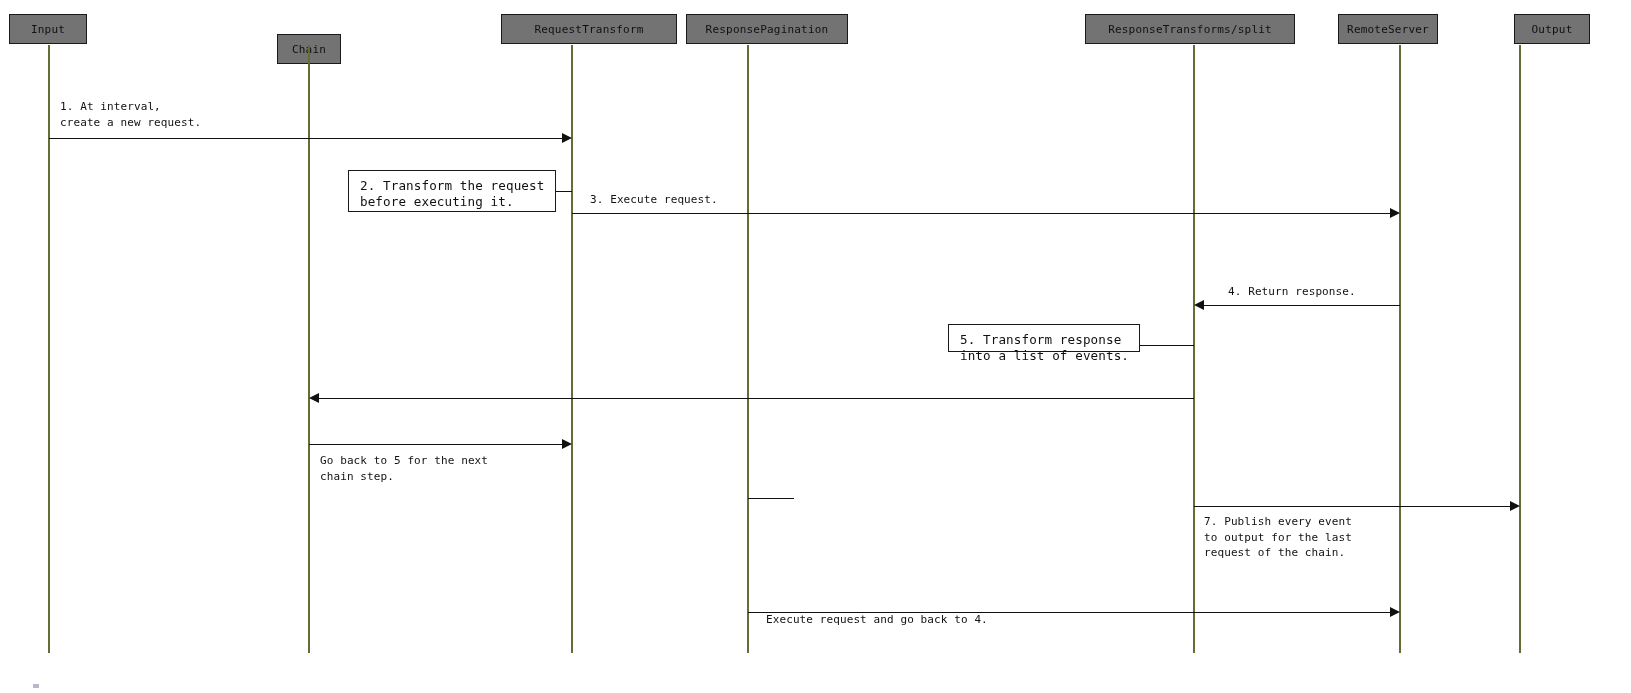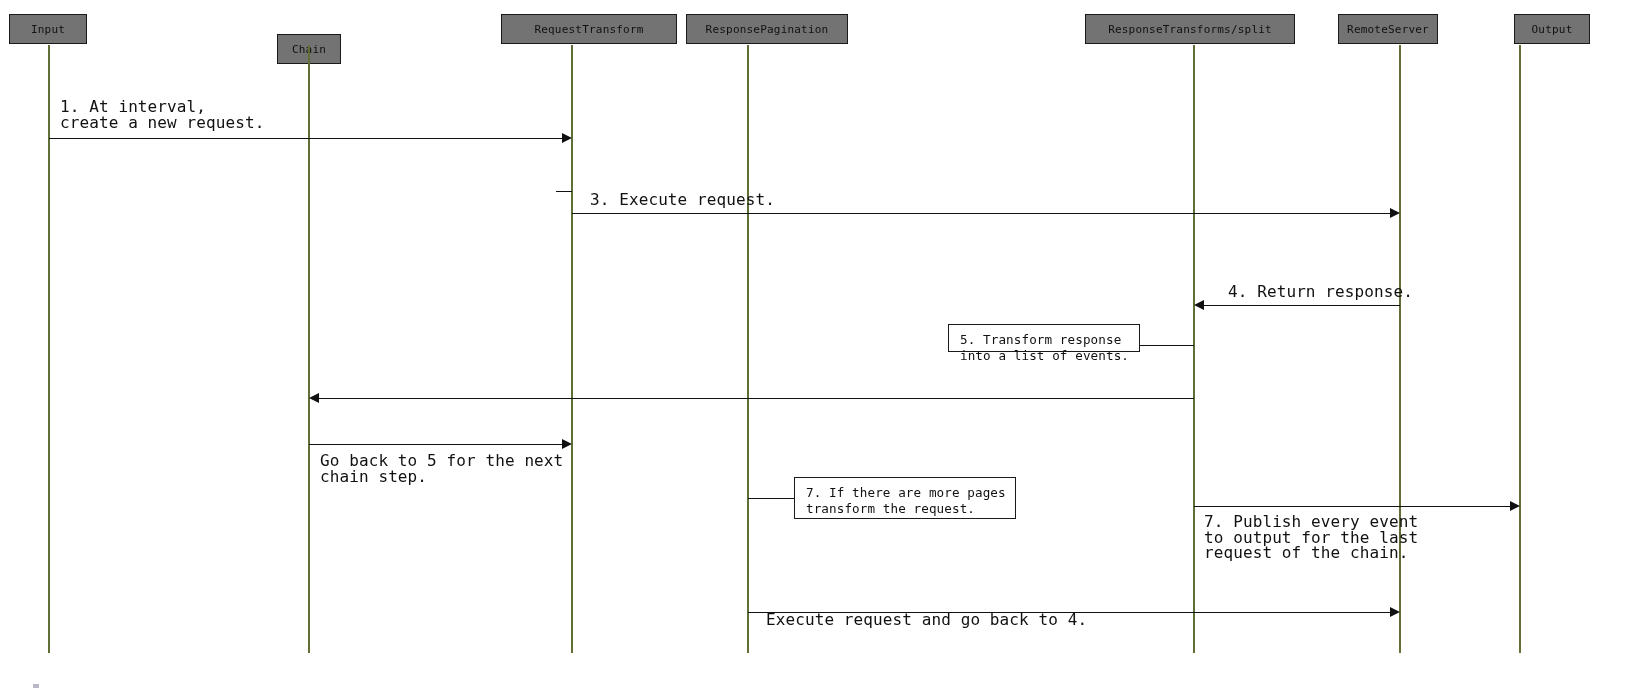--- a/index.html
+++ b/index.html
@@ -56,21 +56,21 @@
   }
   .arrow-head.right {
     border-left: 10px solid #111111;
   }
   .arrow-head.left {
     border-right: 10px solid #111111;
   }
   
   .msg-label {
     position: absolute;
-    font-size: 16px;
+    font-size: 11px;
     line-height: 15.6px;
     color: #111111;
     white-space: pre;
     letter-spacing: 0.1px;
   }
   
   .note-box {
     position: absolute;
     box-sizing: border-box;
     border: 1.3px solid #1a1a1a;
@@ -127,20 +127,22 @@
   <div class="lifeline" style="left:1193px; height:608px;"></div>
   <div class="lifeline" style="left:1399px; height:608px;"></div>
   <div class="lifeline" style="left:1519px; height:608px;"></div>
 
   <div class="msg-label" style="left:60px; top:99px;">1. At interval,
 create a new request.</div>
   <div class="msg-line" style="left:49px; top:138px; width:514px;"></div>
   <div class="arrow-head right" style="left:562px; top:133px;"></div>
 
   <div class="note-stub" style="left:556px; top:191px; width:16px;"></div>
+  <div class="note-box" style="left:348px; top:170px; width:208px; height:42px;">2. Transform the request
+before executing it.</div>
 
   <div class="msg-label" style="left:590px; top:192px;">3. Execute request.</div>
   <div class="msg-line" style="left:572px; top:213px; width:819px;"></div>
   <div class="arrow-head right" style="left:1390px; top:208px;"></div>
 
   <div class="msg-label" style="left:1228px; top:284px;">4. Return response.</div>
   <div class="msg-line" style="left:1203px; top:305px; width:197px;"></div>
   <div class="arrow-head left" style="left:1194px; top:300px;"></div>
 
   <div class="note-stub" style="left:1140px; top:345px; width:54px;"></div>
@@ -149,22 +151,20 @@
 
   <div class="msg-line" style="left:318px; top:398px; width:876px;"></div>
   <div class="arrow-head left" style="left:309px; top:393px;"></div>
 
   <div class="msg-line" style="left:309px; top:444px; width:254px;"></div>
   <div class="arrow-head right" style="left:562px; top:439px;"></div>
   <div class="msg-label" style="left:320px; top:453px;">Go back to 5 for the next
 chain step.</div>
 
   <div class="note-stub" style="left:748px; top:498px; width:46px;"></div>
-  <div class="note-box" style="left:794px; top:477px; width:222px; height:42px;">7. If there are more pages
-transform the request.</div>
 
   <div class="msg-line" style="left:1194px; top:506px; width:317px;"></div>
   <div class="arrow-head right" style="left:1510px; top:501px;"></div>
   <div class="msg-label" style="left:1204px; top:514px;">7. Publish every event
 to output for the last
 request of the chain.</div>
 
   <div class="msg-label" style="left:766px; top:612px;">Execute request and go back to 4.</div>
   <div class="msg-line" style="left:748px; top:612px; width:643px;"></div>
   <div class="arrow-head right" style="left:1390px; top:607px;"></div>

